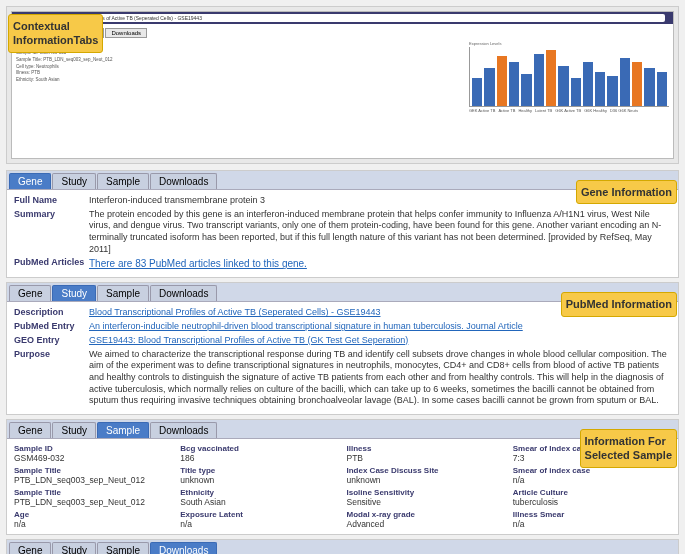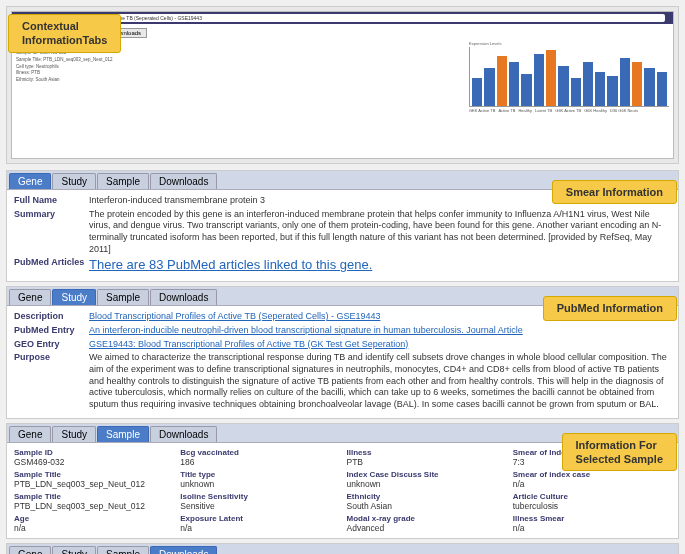--- a/index.html
+++ b/index.html
@@ -195,21 +195,21 @@
     }
 
     .link-blue {
       color: #2266bb;
       text-decoration: underline;
       cursor: pointer;
     }
 
     .pubmed-count {
       color: #2266bb;
-      font-size: 13px;
+      font-size: 10px;
     }
 
     .ncbi-badges {
       display: flex;
       gap: 3px;
       align-items: center;
     }
     .ncbi-badge {
       background: #2266bb;
       color: white;
@@ -241,21 +241,21 @@
     
     .layout-wrapper {
       position: relative;
     }
 
     .callout-box {
       position: absolute;
       right: 8px;
       background: #f7c948;
       border: 1px solid #d4a800;
-      padding: 4px 13px;
+      padding: 4px 4px;
       font-size: 11px;
       font-weight: bold;
       color: #333;
       border-radius: 3px;
       line-height: 1.3;
       z-index: 20;
       text-align: left;
     }
 
     .section-wrapper {
@@ -352,21 +352,21 @@
           <span class="info-label">Summary</span>
           <span class="info-value">The protein encoded by this gene is an interferon-induced membrane protein that helps confer immunity to Influenza A/H1N1 virus, West Nile virus, and dengue virus. Two transcript variants, only one of them protein-coding, have been found for this gene. Another variant encoding an N-terminally truncated isoform has been reported, but if this full length nature of this variant has not been determined. [provided by RefSeq, May 2011]</span>
         </div>
         <div class="info-row">
           <span class="info-label">PubMed Articles</span>
           <span class="info-value pubmed-count link-blue">There are 83 PubMed articles linked to this gene.</span>
         </div>
       </div>
     </div>
 
-    <div class="callout-box" style="top: 10px; white-space: pre-line;">Smear Information</div>
+    <div class="callout-box" style="top: 10px; white-space: pre-line;">Gene Information</div>
   </div>
 
   <div class="section-wrapper">
     <div class="section-panel">
       <div class="section-tabs">
         <div class="section-tab">Gene</div>
         <div class="section-tab active-study">Study</div>
         <div class="section-tab">Sample</div>
         <div class="section-tab">Downloads</div>
       </div>
@@ -433,26 +433,26 @@
           </div>
           <div class="sample-item">
             <div class="sample-item-label">Smear of index case</div>
             <div class="sample-item-value">n/a</div>
           </div>
           <div class="sample-item">
             <div class="sample-item-label">Sample Title</div>
             <div class="sample-item-value">PTB_LDN_seq003_sep_Neut_012</div>
           </div>
           <div class="sample-item">
+            <div class="sample-item-label">Ethnicity</div>
+            <div class="sample-item-value">South Asian</div>
+          </div>
+          <div class="sample-item">
             <div class="sample-item-label">Isoline Sensitivity</div>
             <div class="sample-item-value">Sensitive</div>
-          </div>
-          <div class="sample-item">
-            <div class="sample-item-label">Ethnicity</div>
-            <div class="sample-item-value">South Asian</div>
           </div>
           <div class="sample-item">
             <div class="sample-item-label">Article Culture</div>
             <div class="sample-item-value">tuberculosis</div>
           </div>
           <div class="sample-item">
             <div class="sample-item-label">Age</div>
             <div class="sample-item-value">n/a</div>
           </div>
           <div class="sample-item">

